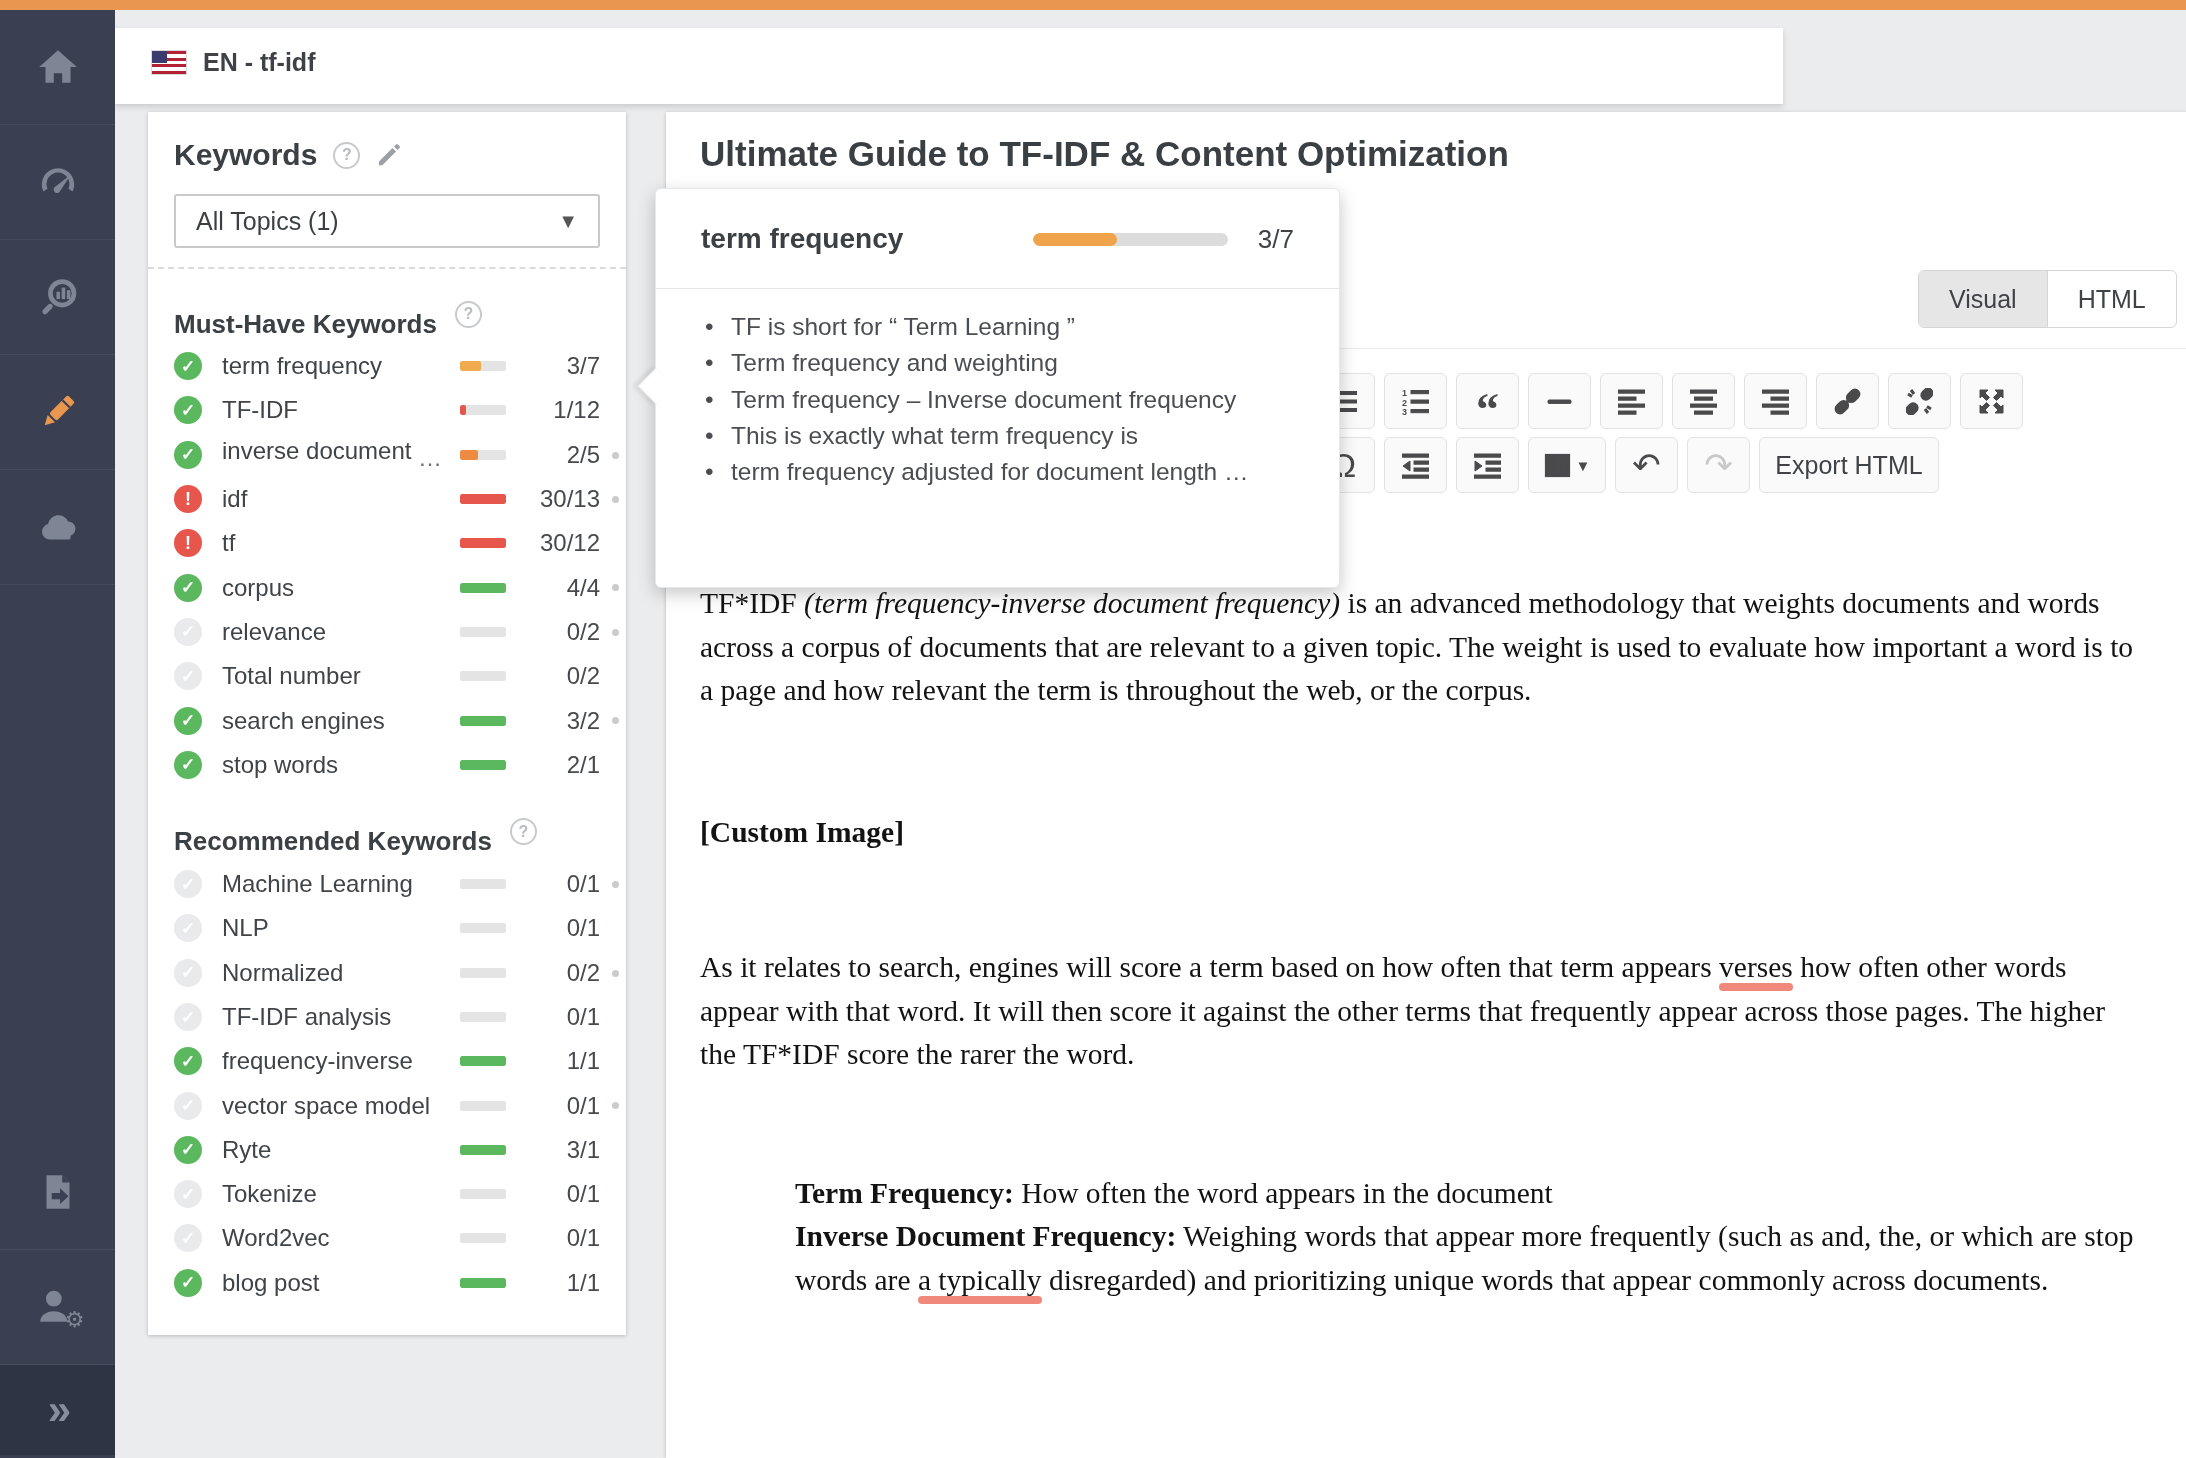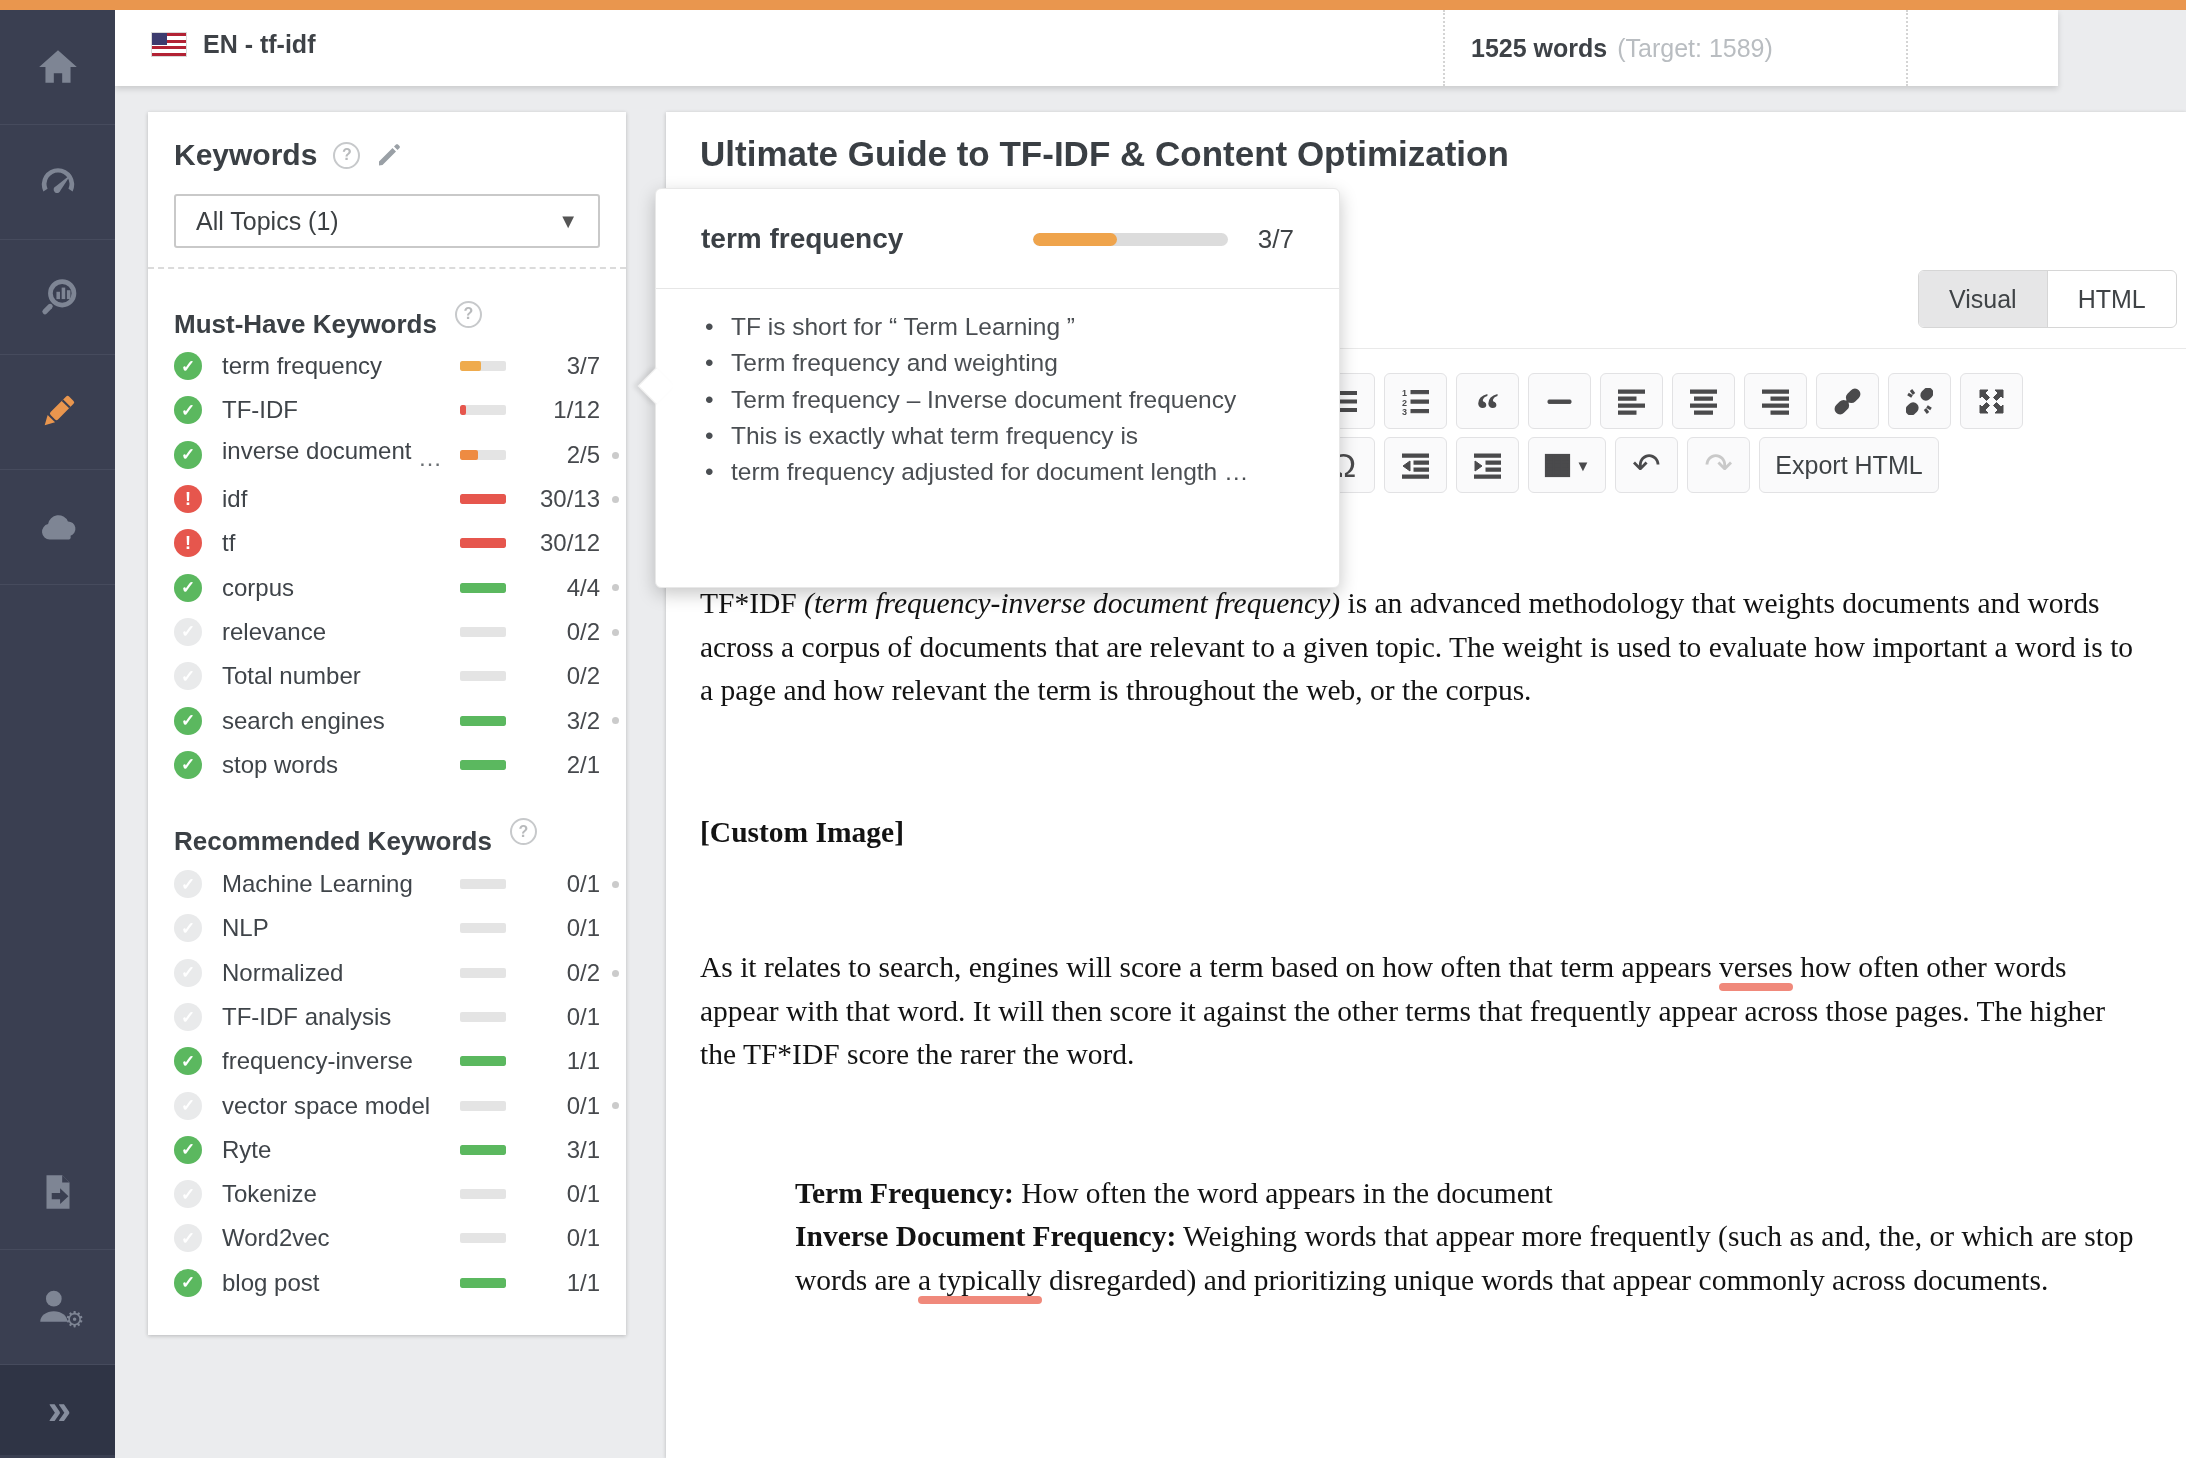--- a/index.html
+++ b/index.html
@@ -13,21 +13,21 @@
   .sidebar { position:absolute; left:0; top:10px; width:115px; height:1448px; background:#3A3F51; z-index:30; }
   .side-item { width:115px; height:115px; display:flex; align-items:center; justify-content:center; border-bottom:1px solid #464B5D; cursor:pointer; }
   .side-item svg { width:46px; height:46px; fill:#7E8594; }
   .side-item.active svg { fill:#E9964E; }
   .side-bottom { position:absolute; left:0; top:1125px; width:115px; }
   .side-item.collapse { height:90px; background:#2F3445; border-bottom:none; }
   .chevrons { font-size:42px; color:#868D9D; font-weight:bold; letter-spacing:-4px; }
   .gear-sub { position:absolute; margin-left:34px; margin-top:26px; color:#7E8594; font-size:22px; }
 
   
-  .topbar { position:absolute; left:115px; top:10px; width:1943px; height:76px; background:#fff; box-shadow:0 3px 6px rgba(0,0,0,.14); z-index:20; }
+  .topbar { position:absolute; left:115px; top:28px; width:1668px; height:76px; background:#fff; box-shadow:0 3px 6px rgba(0,0,0,.14); z-index:20; }
   .flag { position:absolute; left:37px; top:23px; width:34px; height:23px; background:repeating-linear-gradient(180deg,#B22234 0 3.3px,#fff 3.3px 6.6px); box-shadow:0 0 0 1px rgba(0,0,0,.15); }
   .flag::after { content:""; position:absolute; left:0; top:0; width:15px; height:12px; background:#3C3B6E; }
   .tb-title { position:absolute; left:88px; top:20px; font-size:25px; font-weight:bold; color:#3E4247; }
   .word-box { position:absolute; left:1328px; top:0; width:465px; height:76px; border-left:2px dotted #D4D4D4; border-right:2px dotted #D4D4D4; display:flex; align-items:center; padding-left:26px; font-size:25px; }
   .wc-count { font-weight:bold; color:#3E4247; }
   .wc-target { color:#B9BDC1; margin-left:10px; }
 
   
   .kw-card { position:absolute; left:148px; top:112px; width:478px; height:1223px; background:#fff; box-shadow:0 1px 4px rgba(0,0,0,.22); padding:0 26px; z-index:10; }
   .kw-head { margin-top:26px; display:flex; align-items:center; gap:16px; }
@@ -152,24 +152,20 @@
       </div>
       <div class="side-item collapse">
         <span class="chevrons">»</span>
       </div>
     </div>
 </nav>
 
 <header class="topbar">
   <span class="flag"></span>
   <span class="tb-title">EN - tf-idf</span>
-  <div class="word-box">
-    <span class="wc-count">1525 words</span>
-    <span class="wc-target">(Target: 1589)</span>
-  </div>
 </header>
 
 <aside class="kw-card">
   <div class="kw-head">
     <span class="kw-head-title">Keywords</span>
     <span class="help-circle">?</span>
     <span class="edit-pencil">
       <svg viewBox="0 0 26 26">
           <path d="M3 19.5 L16.5 6 l3.5 3.5 L6.5 23 3 23.5 Z M18 4.5 l2-2 c.5-.5 1.5-.5 2 0 l1.5 1.5 c.5.5.5 1.5 0 2 l-2 2 Z"></path>
         </svg>

